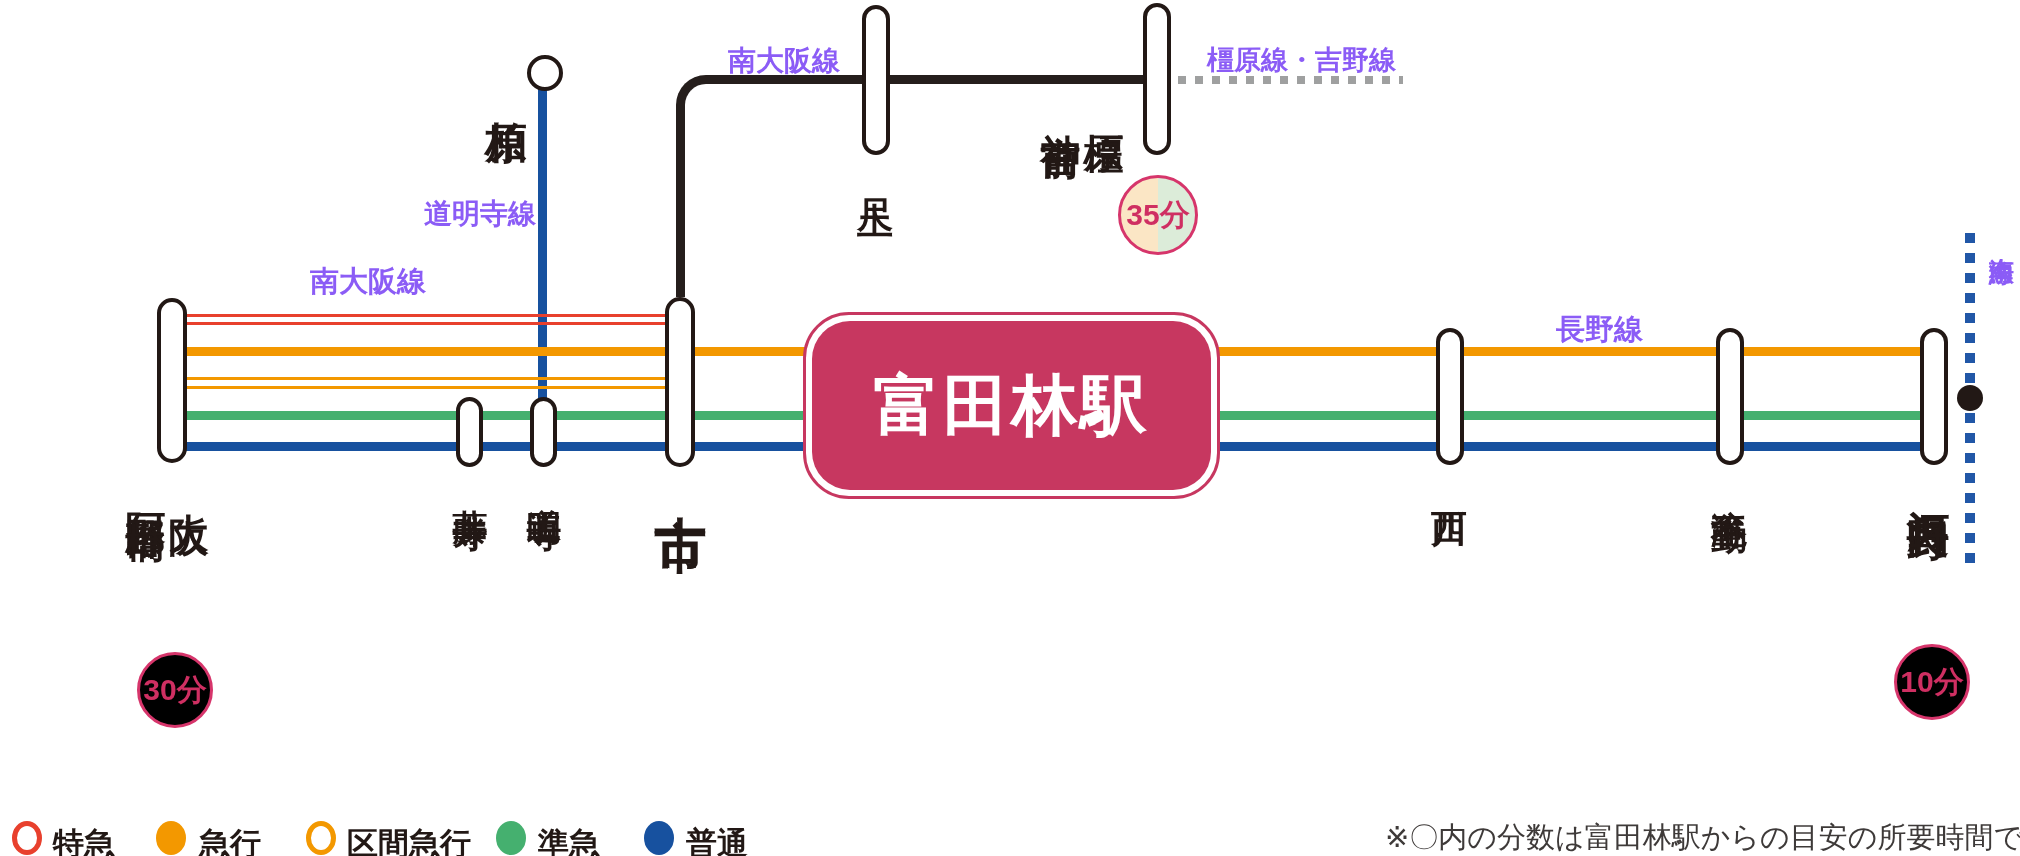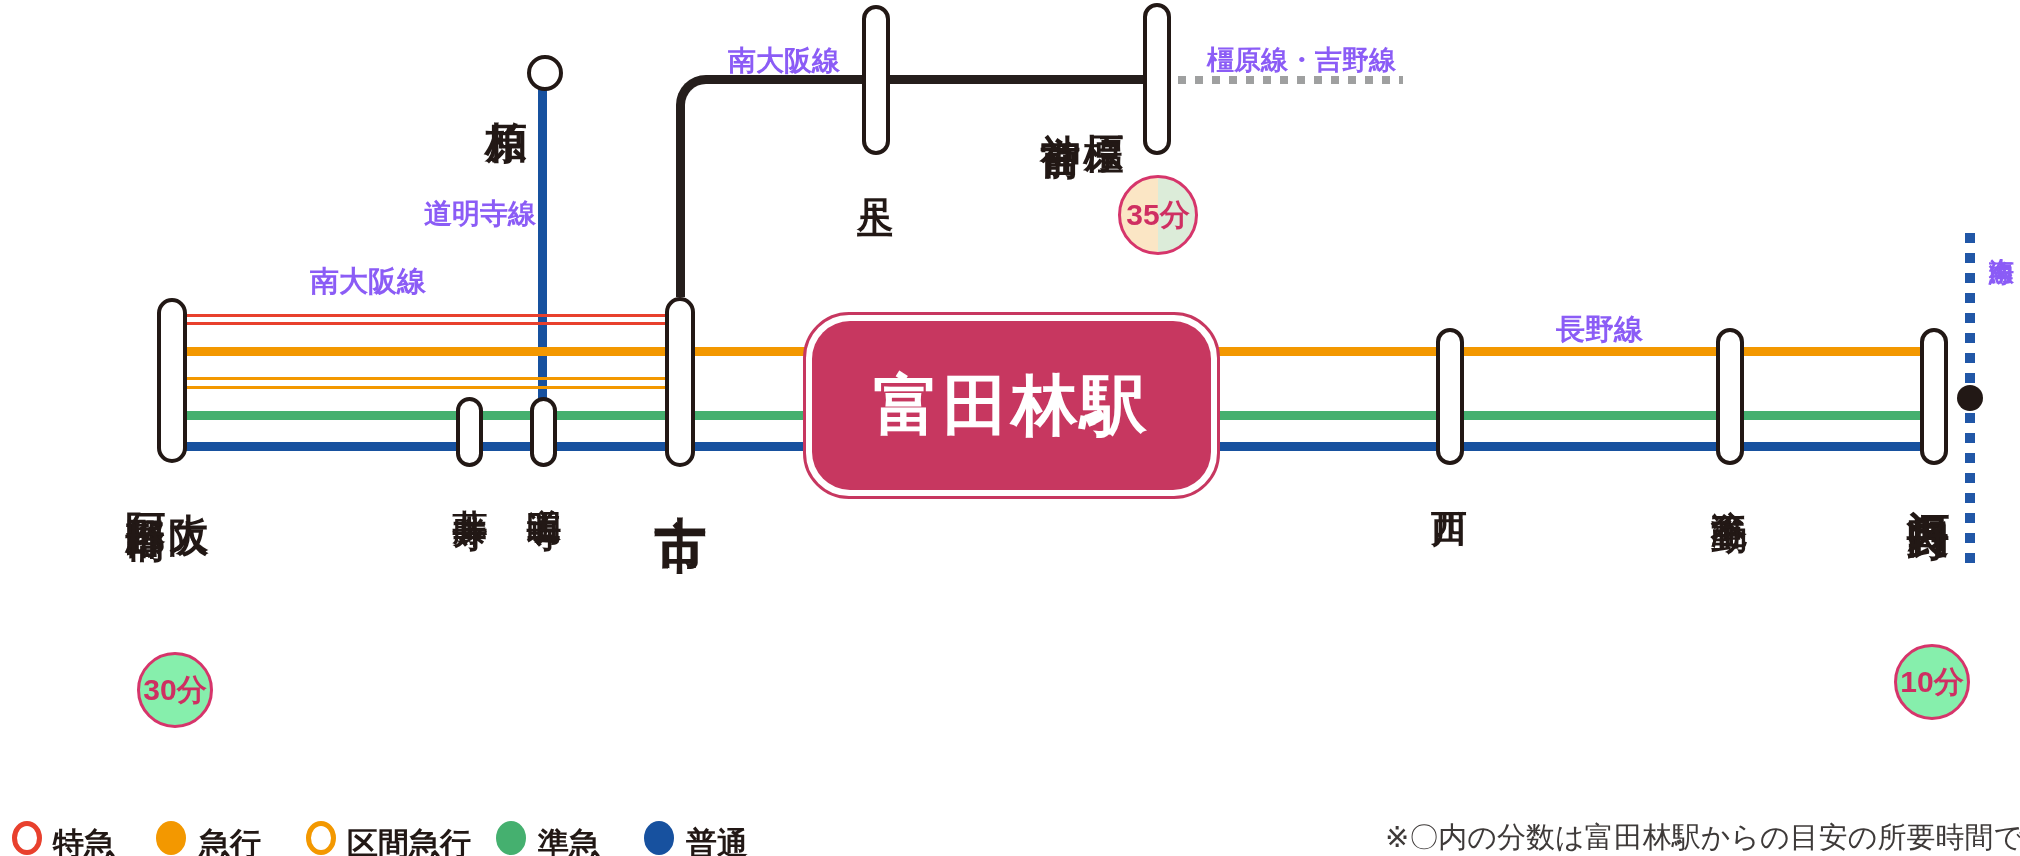--- a/index.html
+++ b/index.html
@@ -55,21 +55,21 @@
     width:100%;height:100%;box-sizing:border-box;background:#c73760;border-radius:38px;
     display:flex;align-items:center;justify-content:center;
     color:#ffffff;font-size:66px;font-weight:bold;letter-spacing:3px;
   }
   
   .line-label{position:absolute;color:#8b5cf6;font-weight:bold;white-space:nowrap;}
   .line-label.vert{writing-mode:vertical-rl;text-orientation:upright;letter-spacing:2px;}
   
   .badge{
     position:absolute;box-sizing:border-box;border:3px solid #d6356b;border-radius:50%;
-    background:#86efac;display:flex;align-items:center;justify-content:center;
+    background:#000000;display:flex;align-items:center;justify-content:center;
     color:#cf2f62;font-weight:bold;font-size:30px;letter-spacing:0px;
   }
   .badge.two-tone{background:linear-gradient(90deg,#fbe6c5 0 50%,#dcecd9 50% 100%);}
   
   .legend-dot{position:absolute;width:30px;height:34px;border-radius:50%;box-sizing:border-box;}
   .legend-dot.open-red{border:5px solid #e8402d;background:#fff;}
   .legend-dot.fill-orange{background:#f39800;}
   .legend-dot.open-orange{border:5px solid #f39800;background:#fff;}
   .legend-dot.fill-green{background:#45b06f;}
   .legend-dot.fill-blue{background:#17519f;}

